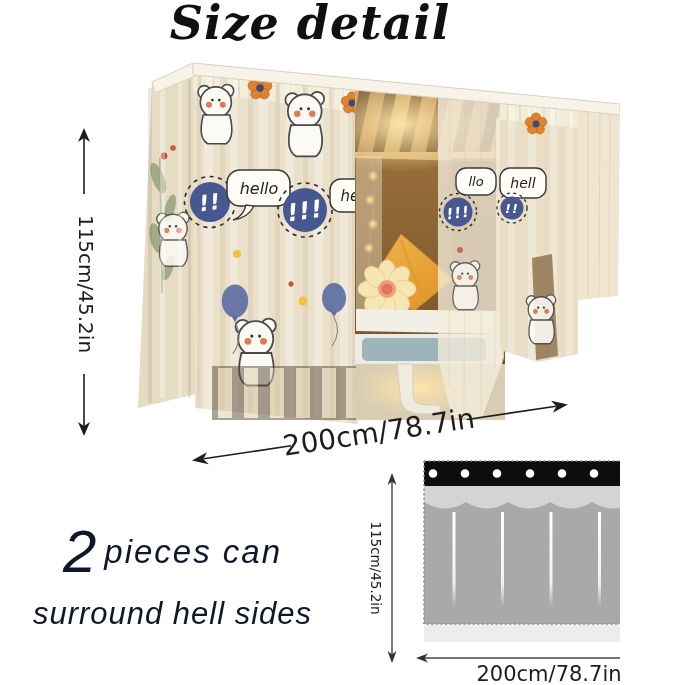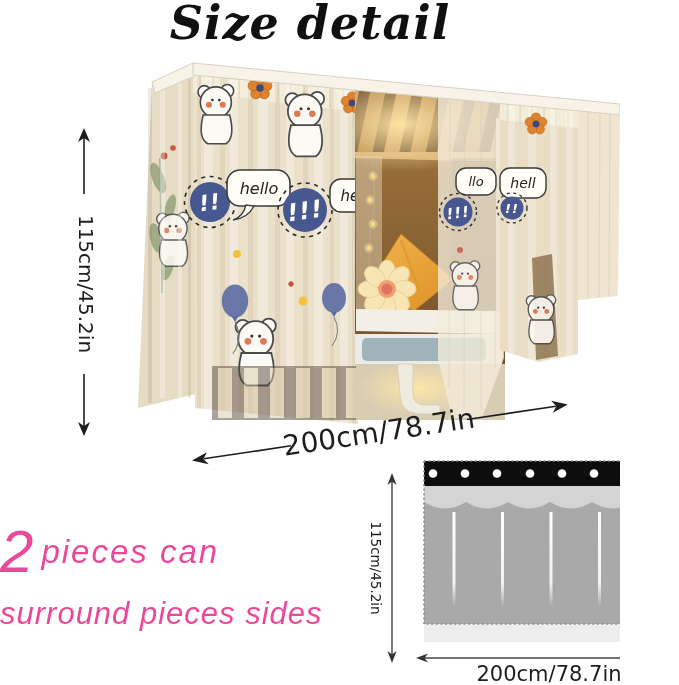--- a/index.html
+++ b/index.html
@@ -6,22 +6,22 @@
   .canvas{position:relative;width:620px;height:685px;background:#ffffff;overflow:hidden;
           font-family:"Liberation Sans",sans-serif;}
   .title{position:absolute;top:-4px;left:0;width:100%;text-align:center;
          font-family:"DejaVu Serif",serif;font-style:italic;font-weight:700;
          font-size:46px;letter-spacing:1px;color:#101010;}
   .canvas svg{position:absolute;overflow:visible;}
   svg text{font-family:"DejaVu Sans",sans-serif;}
   .dim{fill:#1d1d1d;}
   .mark{fill:#ffffff;font-weight:bold;font-style:italic;letter-spacing:1px;}
   .bub{fill:#222222;font-style:italic;}
-  .note{position:absolute;left:0px;top:522px;width:345px;text-align:left;
-        font-style:italic;color:#ec4899;}
+  .note{position:absolute;left:0px;top:522px;width:345px;text-align:center;
+        font-style:italic;color:#0f172a;}
   .note .qty{font-size:60px;line-height:1;vertical-align:-9px;margin-right:8px;}
   .note .nl1{font-size:33px;letter-spacing:2px;}
   .note .nl2{font-size:31px;letter-spacing:1px;margin-top:14px;white-space:nowrap;}
 </style>
 </head>
 <body>
 
 <div class="canvas">
 
   <div class="title">Size detail</div>
@@ -309,21 +309,21 @@
       <text class="dim" x="229" y="53" text-anchor="middle" font-size="28">200cm/78.7in</text>
       <line x1="318" y1="44" x2="408" y2="44" stroke="#1d1d1d" stroke-width="1.6"></line>
       <path d="M420 44 L404 38 L408.5 44 L404 50 Z" fill="#1d1d1d"></path>
     </g>
   </svg>
 
   <div class="note">
     <div>
       <span class="qty">2</span><span class="nl1">pieces can</span>
     </div>
-    <div class="nl2">surround pieces sides</div>
+    <div class="nl2">surround hell sides</div>
   </div>
 
   <svg viewBox="0 0 323 233" style="left:356px;top:452px;width:323px;height:233px;">
     <defs>
       <linearGradient id="gStreak" x1="0" y1="0" x2="0" y2="1">
         <stop offset="0" stop-color="#ffffff"></stop>
         <stop offset=".75" stop-color="#ffffff" stop-opacity=".85"></stop>
         <stop offset="1" stop-color="#ffffff" stop-opacity="0"></stop>
       </linearGradient>
     </defs>

